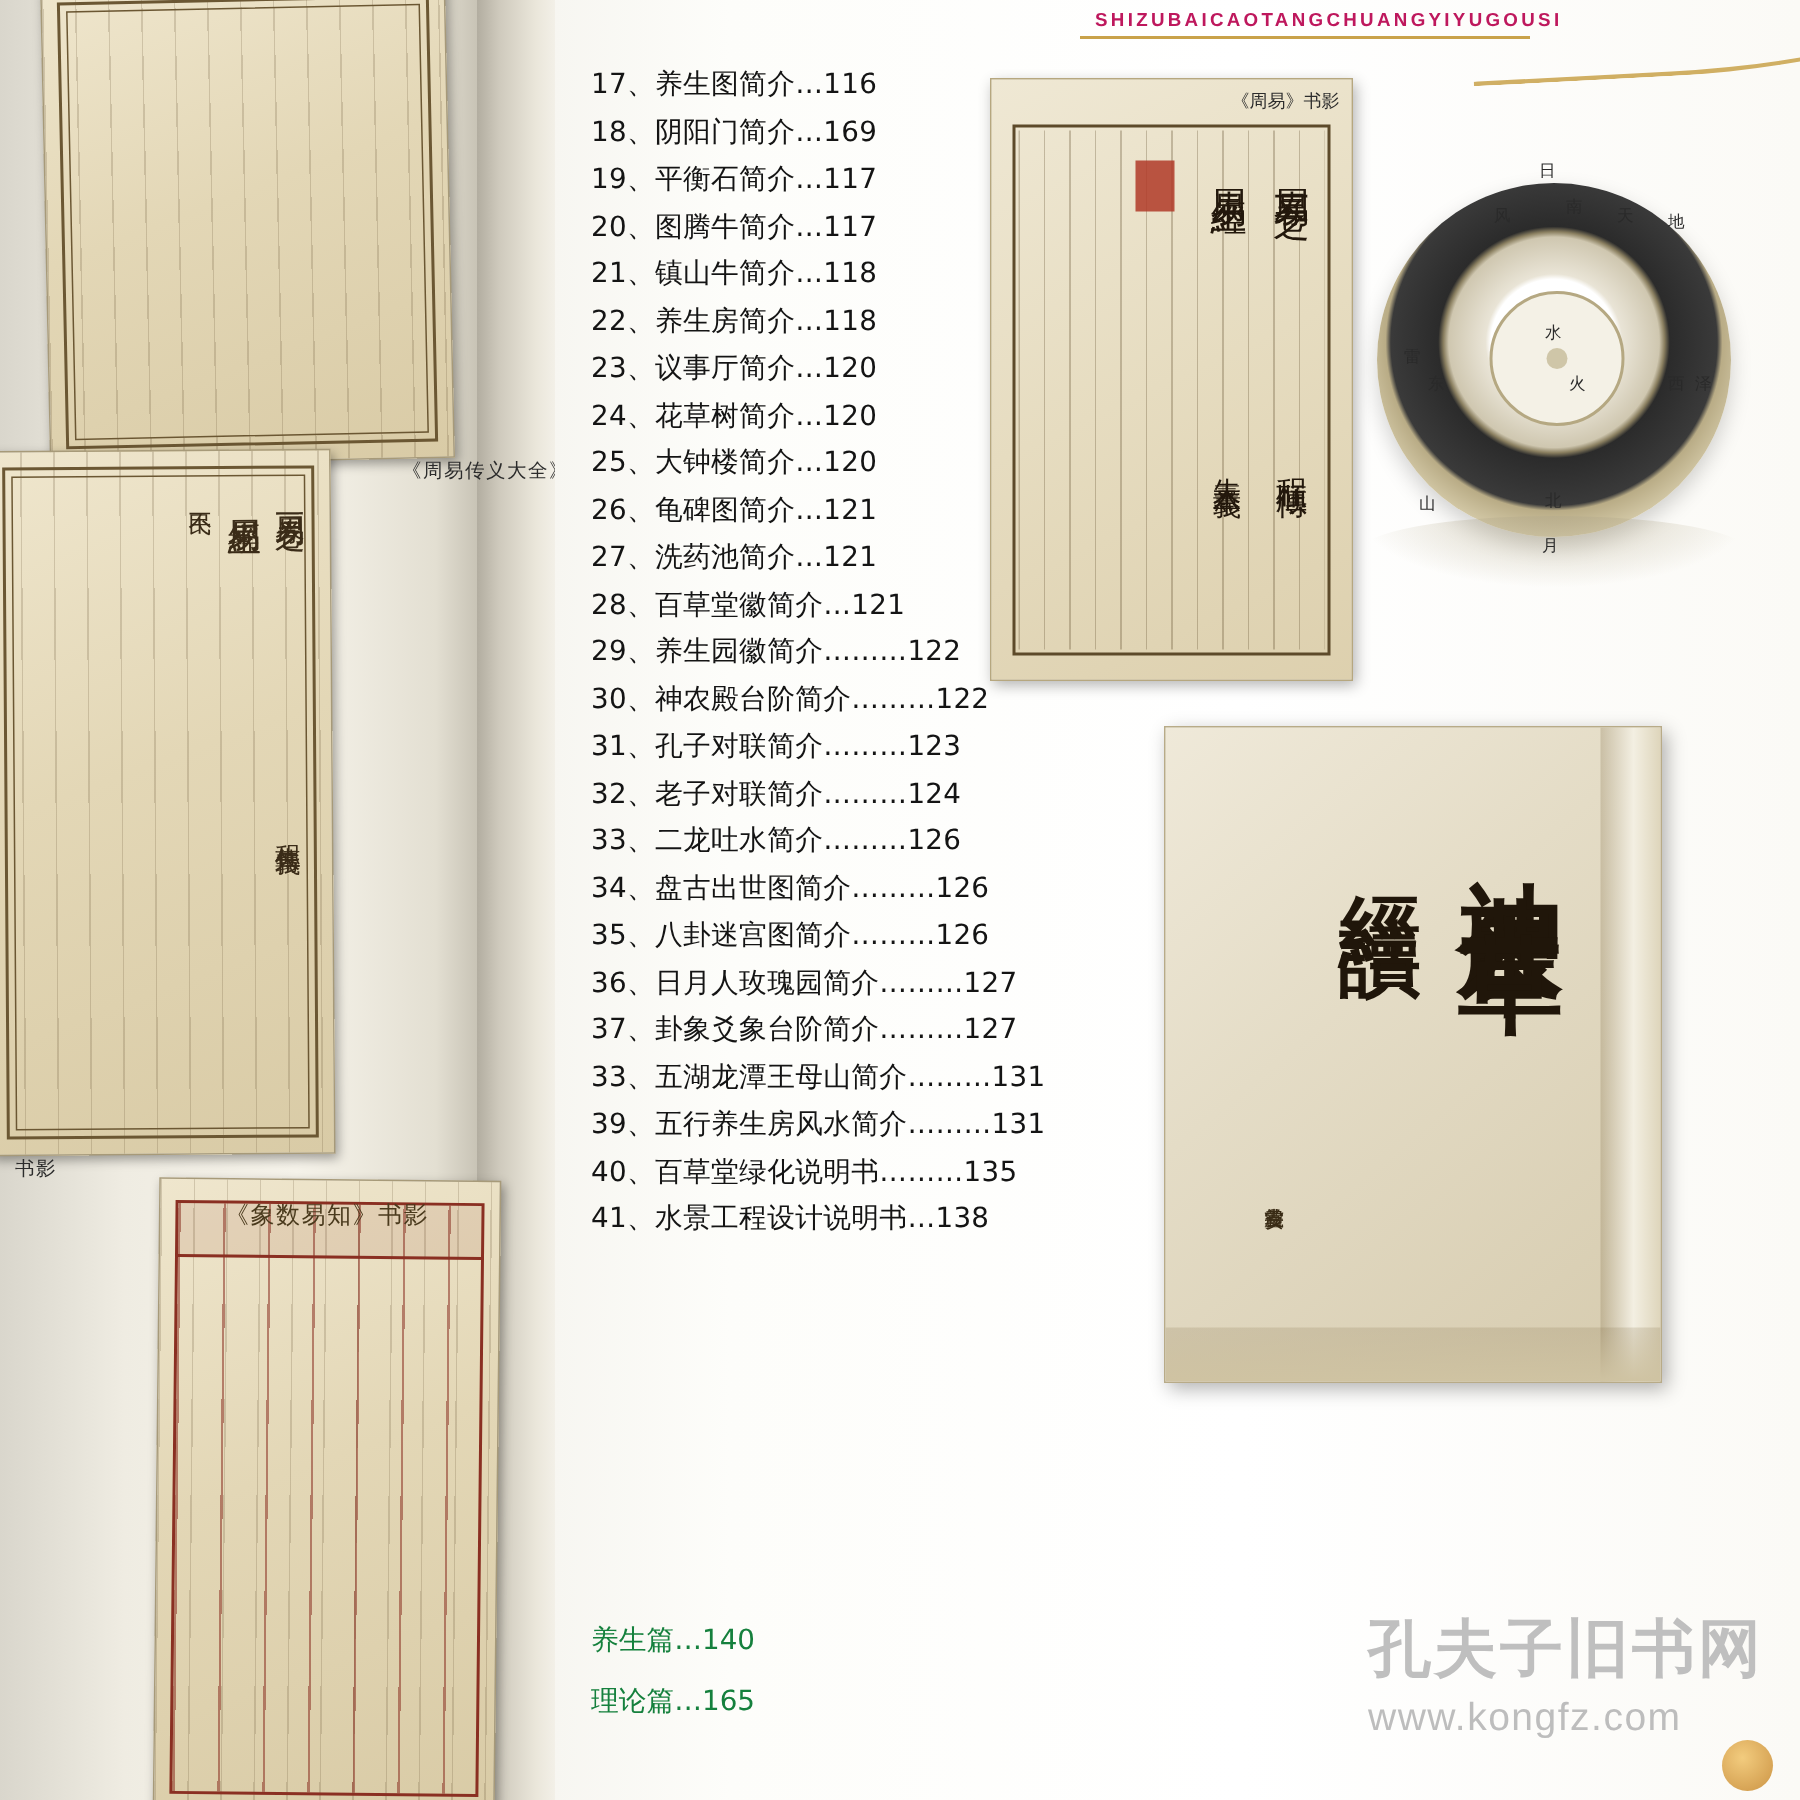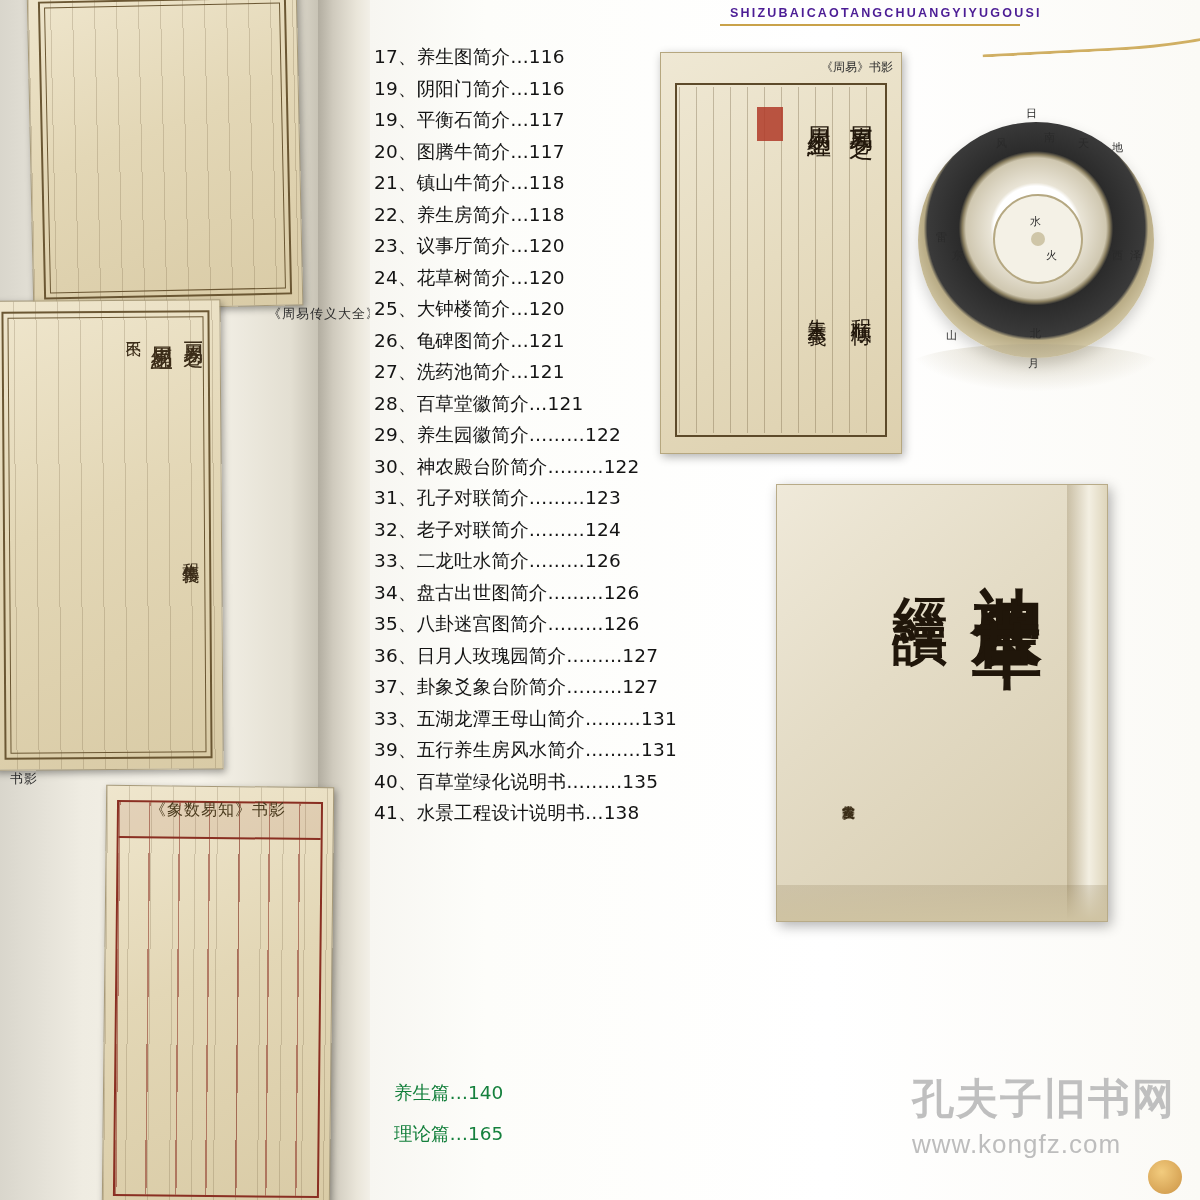--- a/index.html
+++ b/index.html
@@ -108,21 +108,21 @@
   .banner {
     position: absolute;
     left: 600px; top: 0;
     width: 600px; height: 42px;
   }
   .banner-pinyin {
     position: absolute;
     left: 130px; top: 6px;
     font-size: 12.5px;
     letter-spacing: 2.2px;
-    color: #4c1d95;
+    color: #be185d;
     font-family: "Liberation Sans", sans-serif;
     font-weight: bold;
   }
   .banner-swash {
     position: absolute;
     left: 380px; top: -38px;
     width: 330px; height: 84px;
     border-bottom: 3px solid #c9a24a;
     border-radius: 0 0 60% 0;
     transform: rotate(-3deg);
@@ -131,21 +131,21 @@
   .banner-rule {
     position: absolute;
     left: 120px; top: 24px;
     width: 300px; height: 2px;
     background: #c9a24a;
   }
 
   
   .toc {
     position: absolute;
-    left: 374px; top: 48px;
+    left: 394px; top: 48px;
     width: 290px;
   }
   .toc-item {
     font-family: "DejaVu Sans", sans-serif;
     font-size: 18.5px;
     color: #141414;
     line-height: 1.0;
     margin-bottom: 13px;
     white-space: nowrap;
     letter-spacing: 0.2px;
@@ -353,21 +353,21 @@
   <div class="right-page"></div>
 
   <div class="banner">
     <div class="banner-swash"></div>
     <div class="banner-rule"></div>
     <div class="banner-pinyin">SHIZUBAICAOTANGCHUANGYIYUGOUSI</div>
   </div>
 
   <div class="toc">
     <div class="toc-item">17、养生图简介…116</div>
-    <div class="toc-item">19、阴阳门简介…116</div>
+    <div class="toc-item">18、阴阳门简介…169</div>
     <div class="toc-item">19、平衡石简介…117</div>
     <div class="toc-item">20、图腾牛简介…117</div>
     <div class="toc-item">21、镇山牛简介…118</div>
     <div class="toc-item">22、养生房简介…118</div>
     <div class="toc-item">23、议事厅简介…120</div>
     <div class="toc-item">24、花草树简介…120</div>
     <div class="toc-item">25、大钟楼简介…120</div>
     <div class="toc-item">26、龟碑图简介…121</div>
     <div class="toc-item">27、洗药池简介…121</div>
     <div class="toc-item">28、百草堂徽简介…121</div>

